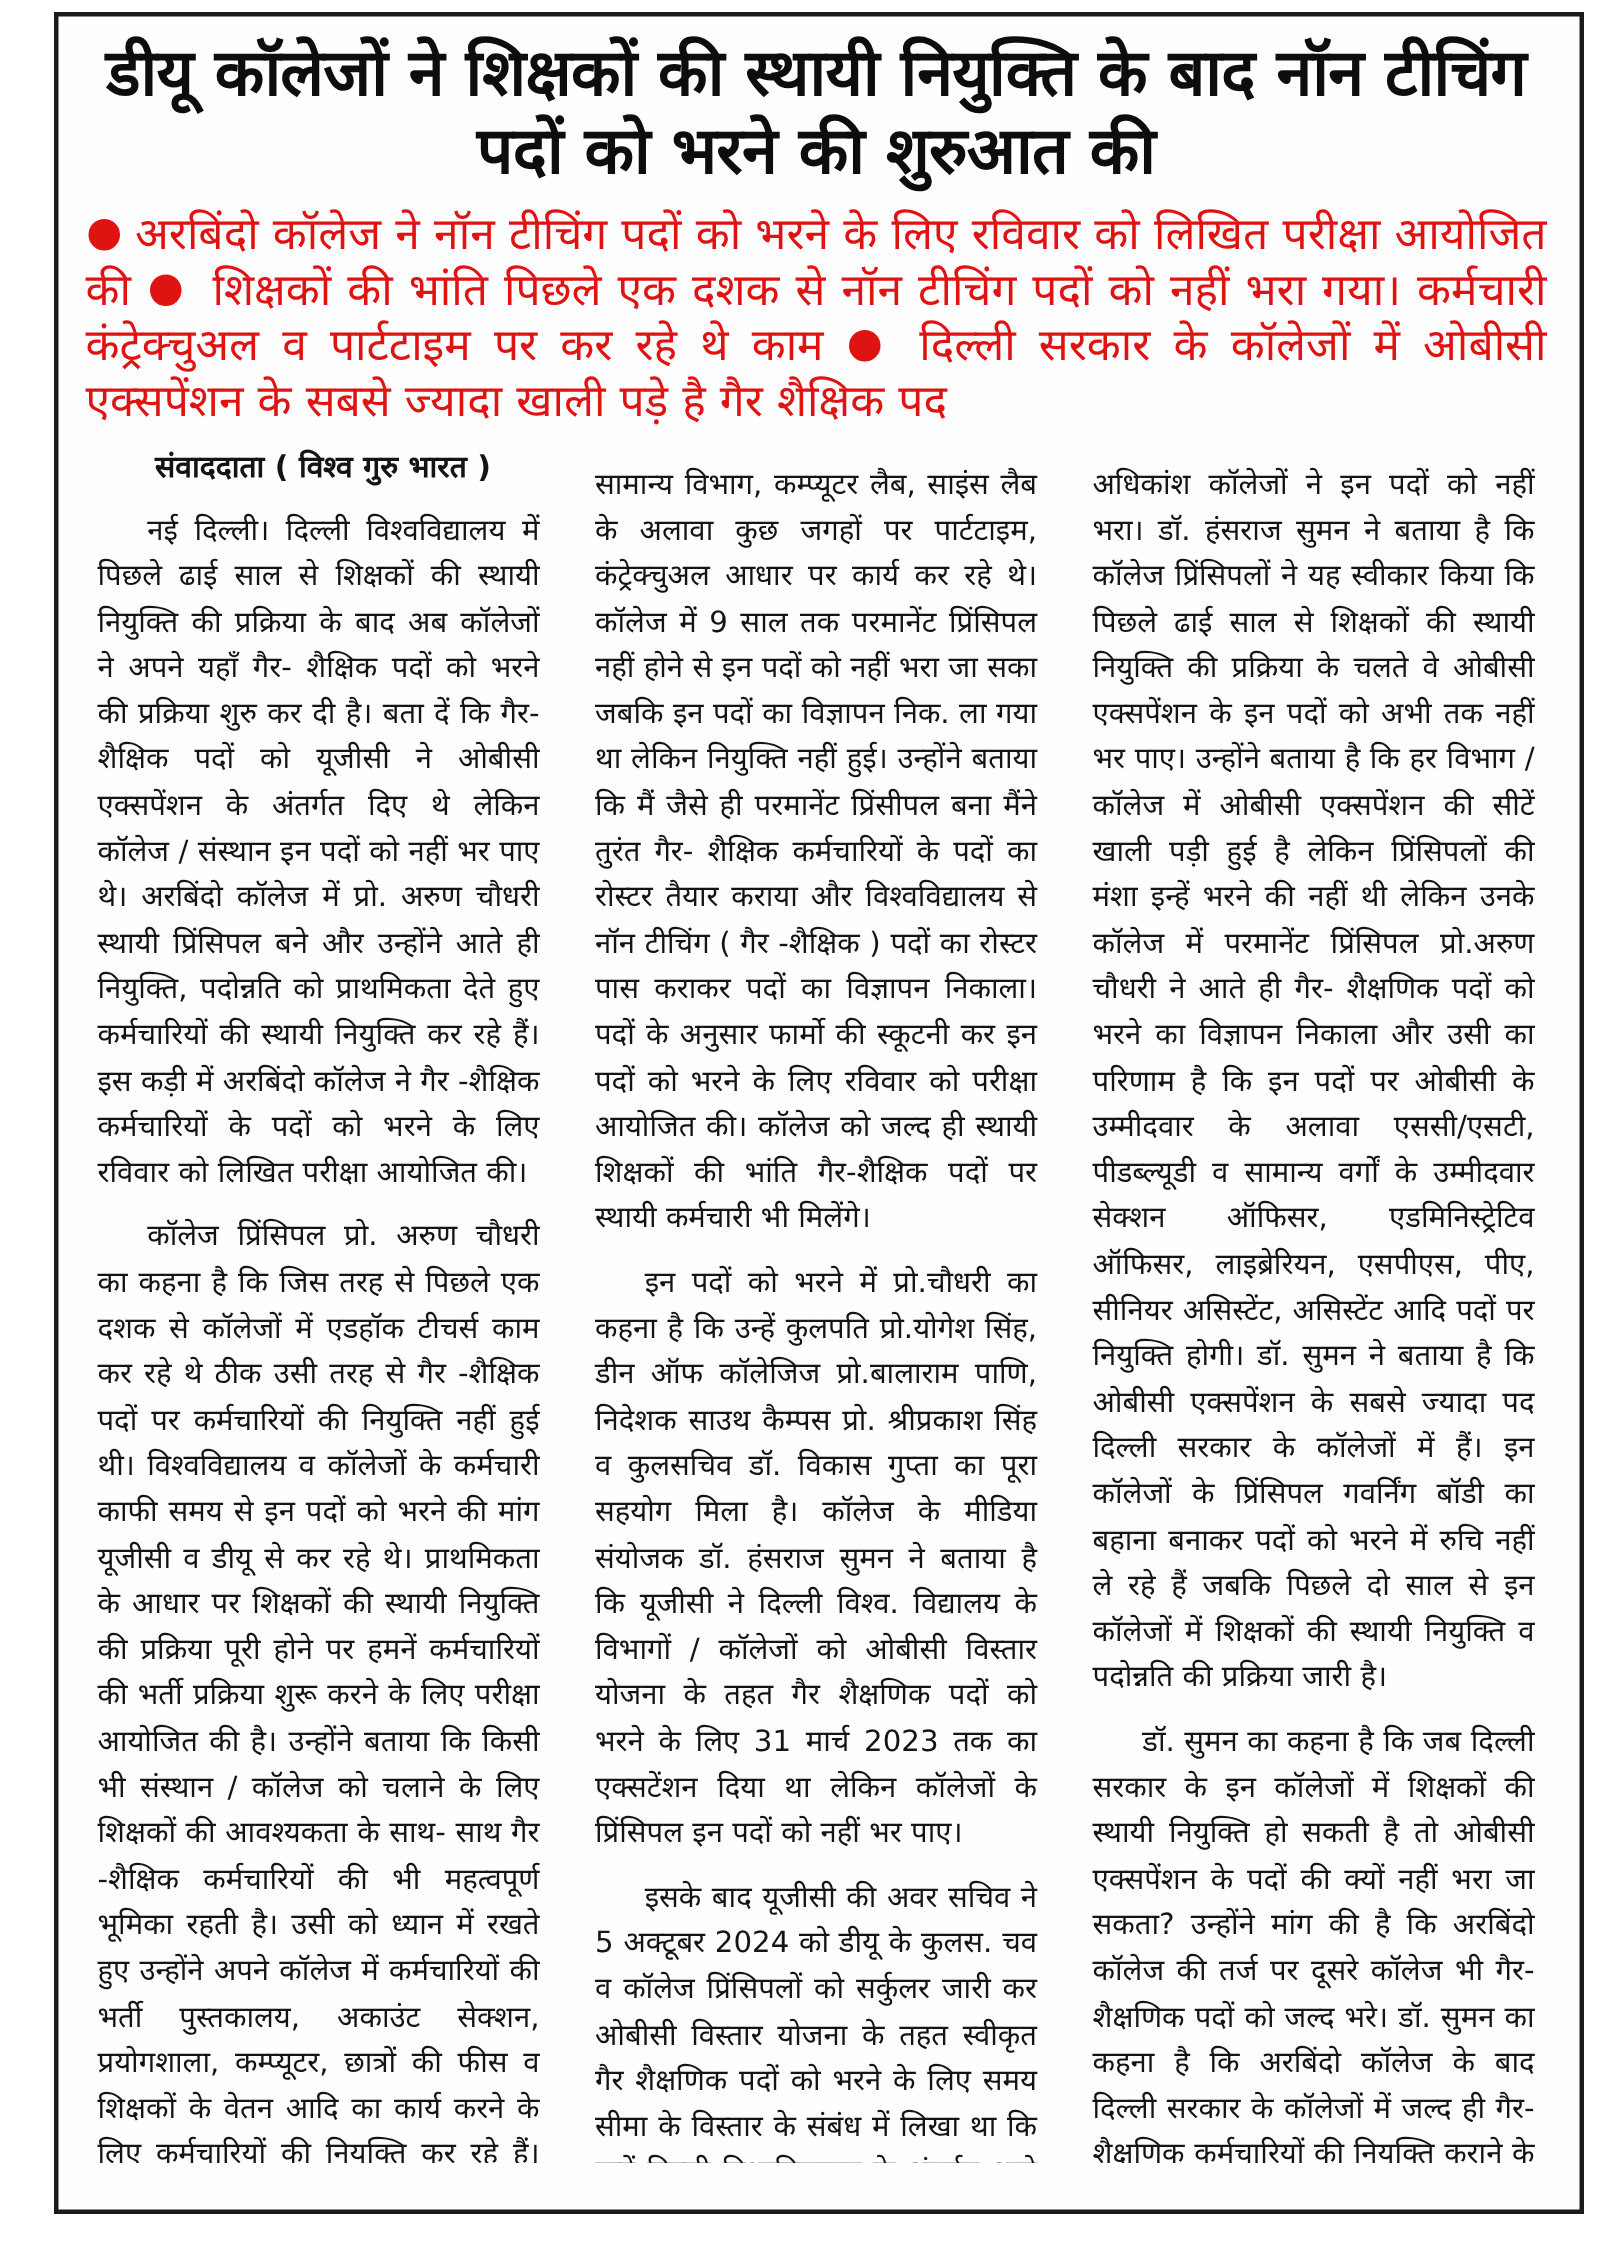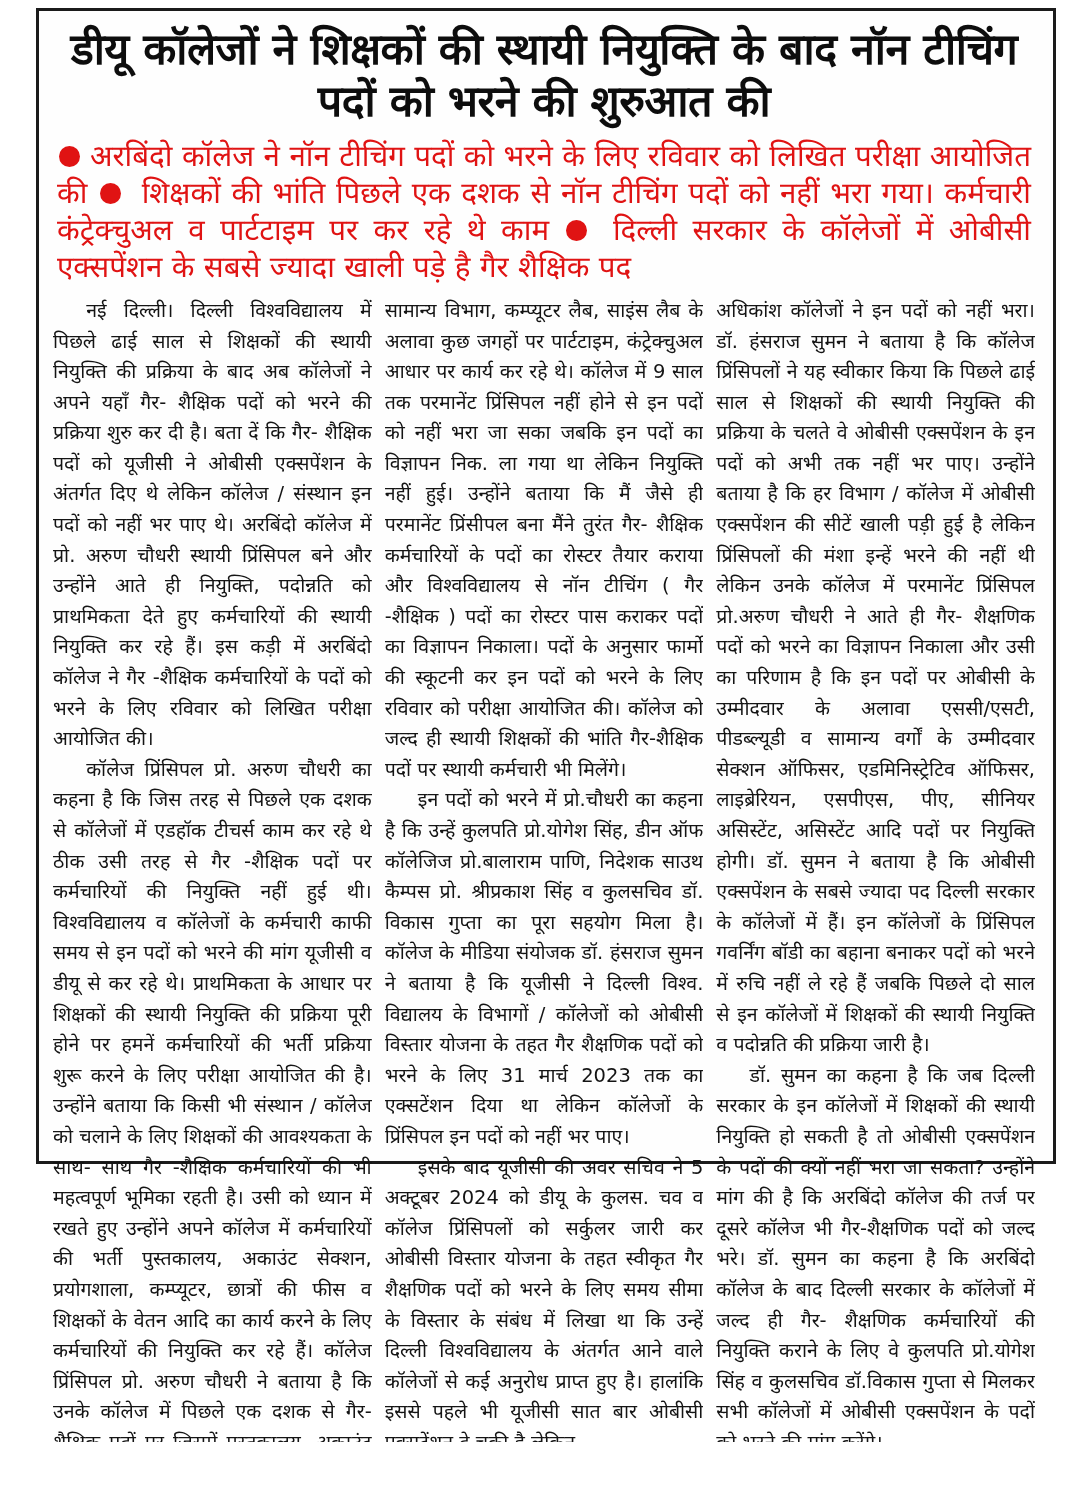--- a/index.html
+++ b/index.html
@@ -2,21 +2,21 @@
 <html lang="hi"><head>
 <meta charset="utf-8">
 <style>
   html,body{margin:0;padding:0;background:#ffffff;}
   body{
     width:1080px;height:1498px;position:relative;overflow:hidden;
     font-family:"DejaVu Sans",sans-serif;color:#141414;
     -webkit-font-smoothing:antialiased;
   }
   .frame{
-    position:absolute;left:36px;top:8px;width:1020px;height:1156px;
+    position:absolute;left:36px;top:8px;width:1020px;height:1468px;
     border:3px solid #1b1b1b;background:#fefefe;box-sizing:border-box;
     padding:10px 18px 8px 14px;
   }
   .headline{
     text-align:center;font-weight:800;font-size:43px;line-height:1.22;
     letter-spacing:-0.5px;margin:2px 6px 10px 6px;color:#0d0d0d;
   }
   .subhead{
     font-weight:400;font-size:29.5px;line-height:37px;text-align:justify;
     margin:2px 4px 10px 4px;
@@ -29,33 +29,34 @@
     display:flex;gap:13px;height:1146px;overflow:hidden;margin-top:4px;
   }
   .col{
     flex:1 1 0;min-width:0;font-size:19.5px;line-height:30.6px;
     text-align:justify;overflow:hidden;
   }
   .byline{
     font-weight:700;text-align:center;margin:0 0 0 6px;white-space:nowrap;
     overflow:hidden;font-size:20px;
   }
-  .col p{margin:0;}
+  .col p{margin:12px;}
   .col p.indent{text-indent:1.7em;}
 </style>
 </head>
 <body>
 
 <div class="frame">
   <div class="headline">डीयू कॉलेजों ने शिक्षकों की स्थायी नियुक्ति के बाद नॉन टीचिंग पदों को भरने की शुरुआत की</div>
 
   <div class="subhead" style="color: rgb(224, 19, 19);"><span class="dot" style="background: rgb(224, 19, 19);"></span><span>अरबिंदो कॉलेज ने नॉन टीचिंग पदों को भरने के लिए रविवार को लिखित परीक्षा आयोजित की </span><span class="dot" style="background: rgb(224, 19, 19);"></span><span> शिक्षकों की भांति पिछले एक दशक से नॉन टीचिंग पदों को नहीं भरा गया। कर्मचारी कंट्रेक्चुअल व पार्टटाइम पर कर रहे थे काम </span><span class="dot" style="background: rgb(224, 19, 19);"></span><span> दिल्ली सरकार के कॉलेजों में ओबीसी एक्सपेंशन के सबसे ज्यादा खाली पड़े है गैर शैक्षिक पद</span></div>
 
   <div class="body-cols">
     <div class="col">
+      <div class="byline">संवाददाता ( विश्व गुरु भारत )</div>
     <p class="indent">नई दिल्ली। दिल्ली विश्वविद्यालय में पिछले ढाई साल से शिक्षकों की स्थायी नियुक्ति की प्रक्रिया के बाद अब कॉलेजों ने अपने यहाँ गैर- शैक्षिक पदों को भरने की प्रक्रिया शुरु कर दी है। बता दें कि गैर- शैक्षिक पदों को यूजीसी ने ओबीसी एक्सपेंशन के अंतर्गत दिए थे लेकिन कॉलेज / संस्थान इन पदों को नहीं भर पाए थे। अरबिंदो कॉलेज में प्रो. अरुण चौधरी स्थायी प्रिंसिपल बने और उन्होंने आते ही नियुक्ति, पदोन्नति को प्राथमिकता देते हुए कर्मचारियों की स्थायी नियुक्ति कर रहे हैं। इस कड़ी में अरबिंदो कॉलेज ने गैर -शैक्षिक कर्मचारियों के पदों को भरने के लिए रविवार को लिखित परीक्षा आयोजित की।</p>
         <p class="indent">कॉलेज प्रिंसिपल प्रो. अरुण चौधरी का कहना है कि जिस तरह से पिछले एक दशक से कॉलेजों में एडहॉक टीचर्स काम कर रहे थे ठीक उसी तरह से गैर -शैक्षिक पदों पर कर्मचारियों की नियुक्ति नहीं हुई थी। विश्वविद्यालय व कॉलेजों के कर्मचारी काफी समय से इन पदों को भरने की मांग यूजीसी व डीयू से कर रहे थे। प्राथमिकता के आधार पर शिक्षकों की स्थायी नियुक्ति की प्रक्रिया पूरी होने पर हमनें कर्मचारियों की भर्ती प्रक्रिया शुरू करने के लिए परीक्षा आयोजित की है। उन्होंने बताया कि किसी भी संस्थान / कॉलेज को चलाने के लिए शिक्षकों की आवश्यकता के साथ- साथ गैर -शैक्षिक कर्मचारियों की भी महत्वपूर्ण भूमिका रहती है। उसी को ध्यान में रखते हुए उन्होंने अपने कॉलेज में कर्मचारियों की भर्ती पुस्तकालय, अकाउंट सेक्शन, प्रयोगशाला, कम्प्यूटर, छात्रों की फीस व शिक्षकों के वेतन आदि का कार्य करने के लिए कर्मचारियों की नियुक्ति कर रहे हैं। कॉलेज प्रिंसिपल प्रो. अरुण चौधरी ने बताया है कि उनके कॉलेज में पिछले एक दशक से गैर-शैक्षिक पदों पर जिसमें पुस्तकालय, अकाउंट सेक्शन, लेबोरेटरी,</p>
       </div>
     <div class="col">
         <p>सामान्य विभाग, कम्प्यूटर लैब, साइंस लैब के अलावा कुछ जगहों पर पार्टटाइम, कंट्रेक्चुअल आधार पर कार्य कर रहे थे। कॉलेज में 9 साल तक परमानेंट प्रिंसिपल नहीं होने से इन पदों को नहीं भरा जा सका जबकि इन पदों का विज्ञापन निक. ला गया था लेकिन नियुक्ति नहीं हुई। उन्होंने बताया कि मैं जैसे ही परमानेंट प्रिंसीपल बना मैंने तुरंत गैर- शैक्षिक कर्मचारियों के पदों का रोस्टर तैयार कराया और विश्वविद्यालय से नॉन टीचिंग ( गैर -शैक्षिक ) पदों का रोस्टर पास कराकर पदों का विज्ञापन निकाला। पदों के अनुसार फार्मो की स्कूटनी कर इन पदों को भरने के लिए रविवार को परीक्षा आयोजित की। कॉलेज को जल्द ही स्थायी शिक्षकों की भांति गैर-शैक्षिक पदों पर स्थायी कर्मचारी भी मिलेंगे।</p>
         <p class="indent">इन पदों को भरने में प्रो.चौधरी का कहना है कि उन्हें कुलपति प्रो.योगेश सिंह, डीन ऑफ कॉलेजिज प्रो.बालाराम पाणि, निदेशक साउथ कैम्पस प्रो. श्रीप्रकाश सिंह व कुलसचिव डॉ. विकास गुप्ता का पूरा सहयोग मिला है। कॉलेज के मीडिया संयोजक डॉ. हंसराज सुमन ने बताया है कि यूजीसी ने दिल्ली विश्व. विद्यालय के विभागों / कॉलेजों को ओबीसी विस्तार योजना के तहत गैर शैक्षणिक पदों को भरने के लिए 31 मार्च 2023 तक का एक्सटेंशन दिया था लेकिन कॉलेजों के प्रिंसिपल इन पदों को नहीं भर पाए।</p>
         <p class="indent">इसके बाद यूजीसी की अवर सचिव ने 5 अक्टूबर 2024 को डीयू के कुलस. चव व कॉलेज प्रिंसिपलों को सर्कुलर जारी कर ओबीसी विस्तार योजना के तहत स्वीकृत गैर शैक्षणिक पदों को भरने के लिए समय सीमा के विस्तार के संबंध में लिखा था कि उन्हें दिल्ली विश्वविद्यालय के अंतर्गत आने वाले कॉलेजों से कई अनुरोध प्राप्त हुए है। हालांकि इससे पहले भी यूजीसी सात बार ओबीसी एक्सटेंशन दे चुकी है लेकिन</p>
       </div>
     <div class="col">
         <p>अधिकांश कॉलेजों ने इन पदों को नहीं भरा। डॉ. हंसराज सुमन ने बताया है कि कॉलेज प्रिंसिपलों ने यह स्वीकार किया कि पिछले ढाई साल से शिक्षकों की स्थायी नियुक्ति की प्रक्रिया के चलते वे ओबीसी एक्सपेंशन के इन पदों को अभी तक नहीं भर पाए। उन्होंने बताया है कि हर विभाग / कॉलेज में ओबीसी एक्सपेंशन की सीटें खाली पड़ी हुई है लेकिन प्रिंसिपलों की मंशा इन्हें भरने की नहीं थी लेकिन उनके कॉलेज में परमानेंट प्रिंसिपल प्रो.अरुण चौधरी ने आते ही गैर- शैक्षणिक पदों को भरने का विज्ञापन निकाला और उसी का परिणाम है कि इन पदों पर ओबीसी के उम्मीदवार के अलावा एससी/एसटी, पीडब्ल्यूडी व सामान्य वर्गों के उम्मीदवार सेक्शन ऑफिसर, एडमिनिस्ट्रेटिव ऑफिसर, लाइब्रेरियन, एसपीएस, पीए, सीनियर असिस्टेंट, असिस्टेंट आदि पदों पर नियुक्ति होगी। डॉ. सुमन ने बताया है कि ओबीसी एक्सपेंशन के सबसे ज्यादा पद दिल्ली सरकार के कॉलेजों में हैं। इन कॉलेजों के प्रिंसिपल गवर्निंग बॉडी का बहाना बनाकर पदों को भरने में रुचि नहीं ले रहे हैं जबकि पिछले दो साल से इन कॉलेजों में शिक्षकों की स्थायी नियुक्ति व पदोन्नति की प्रक्रिया जारी है।</p>

